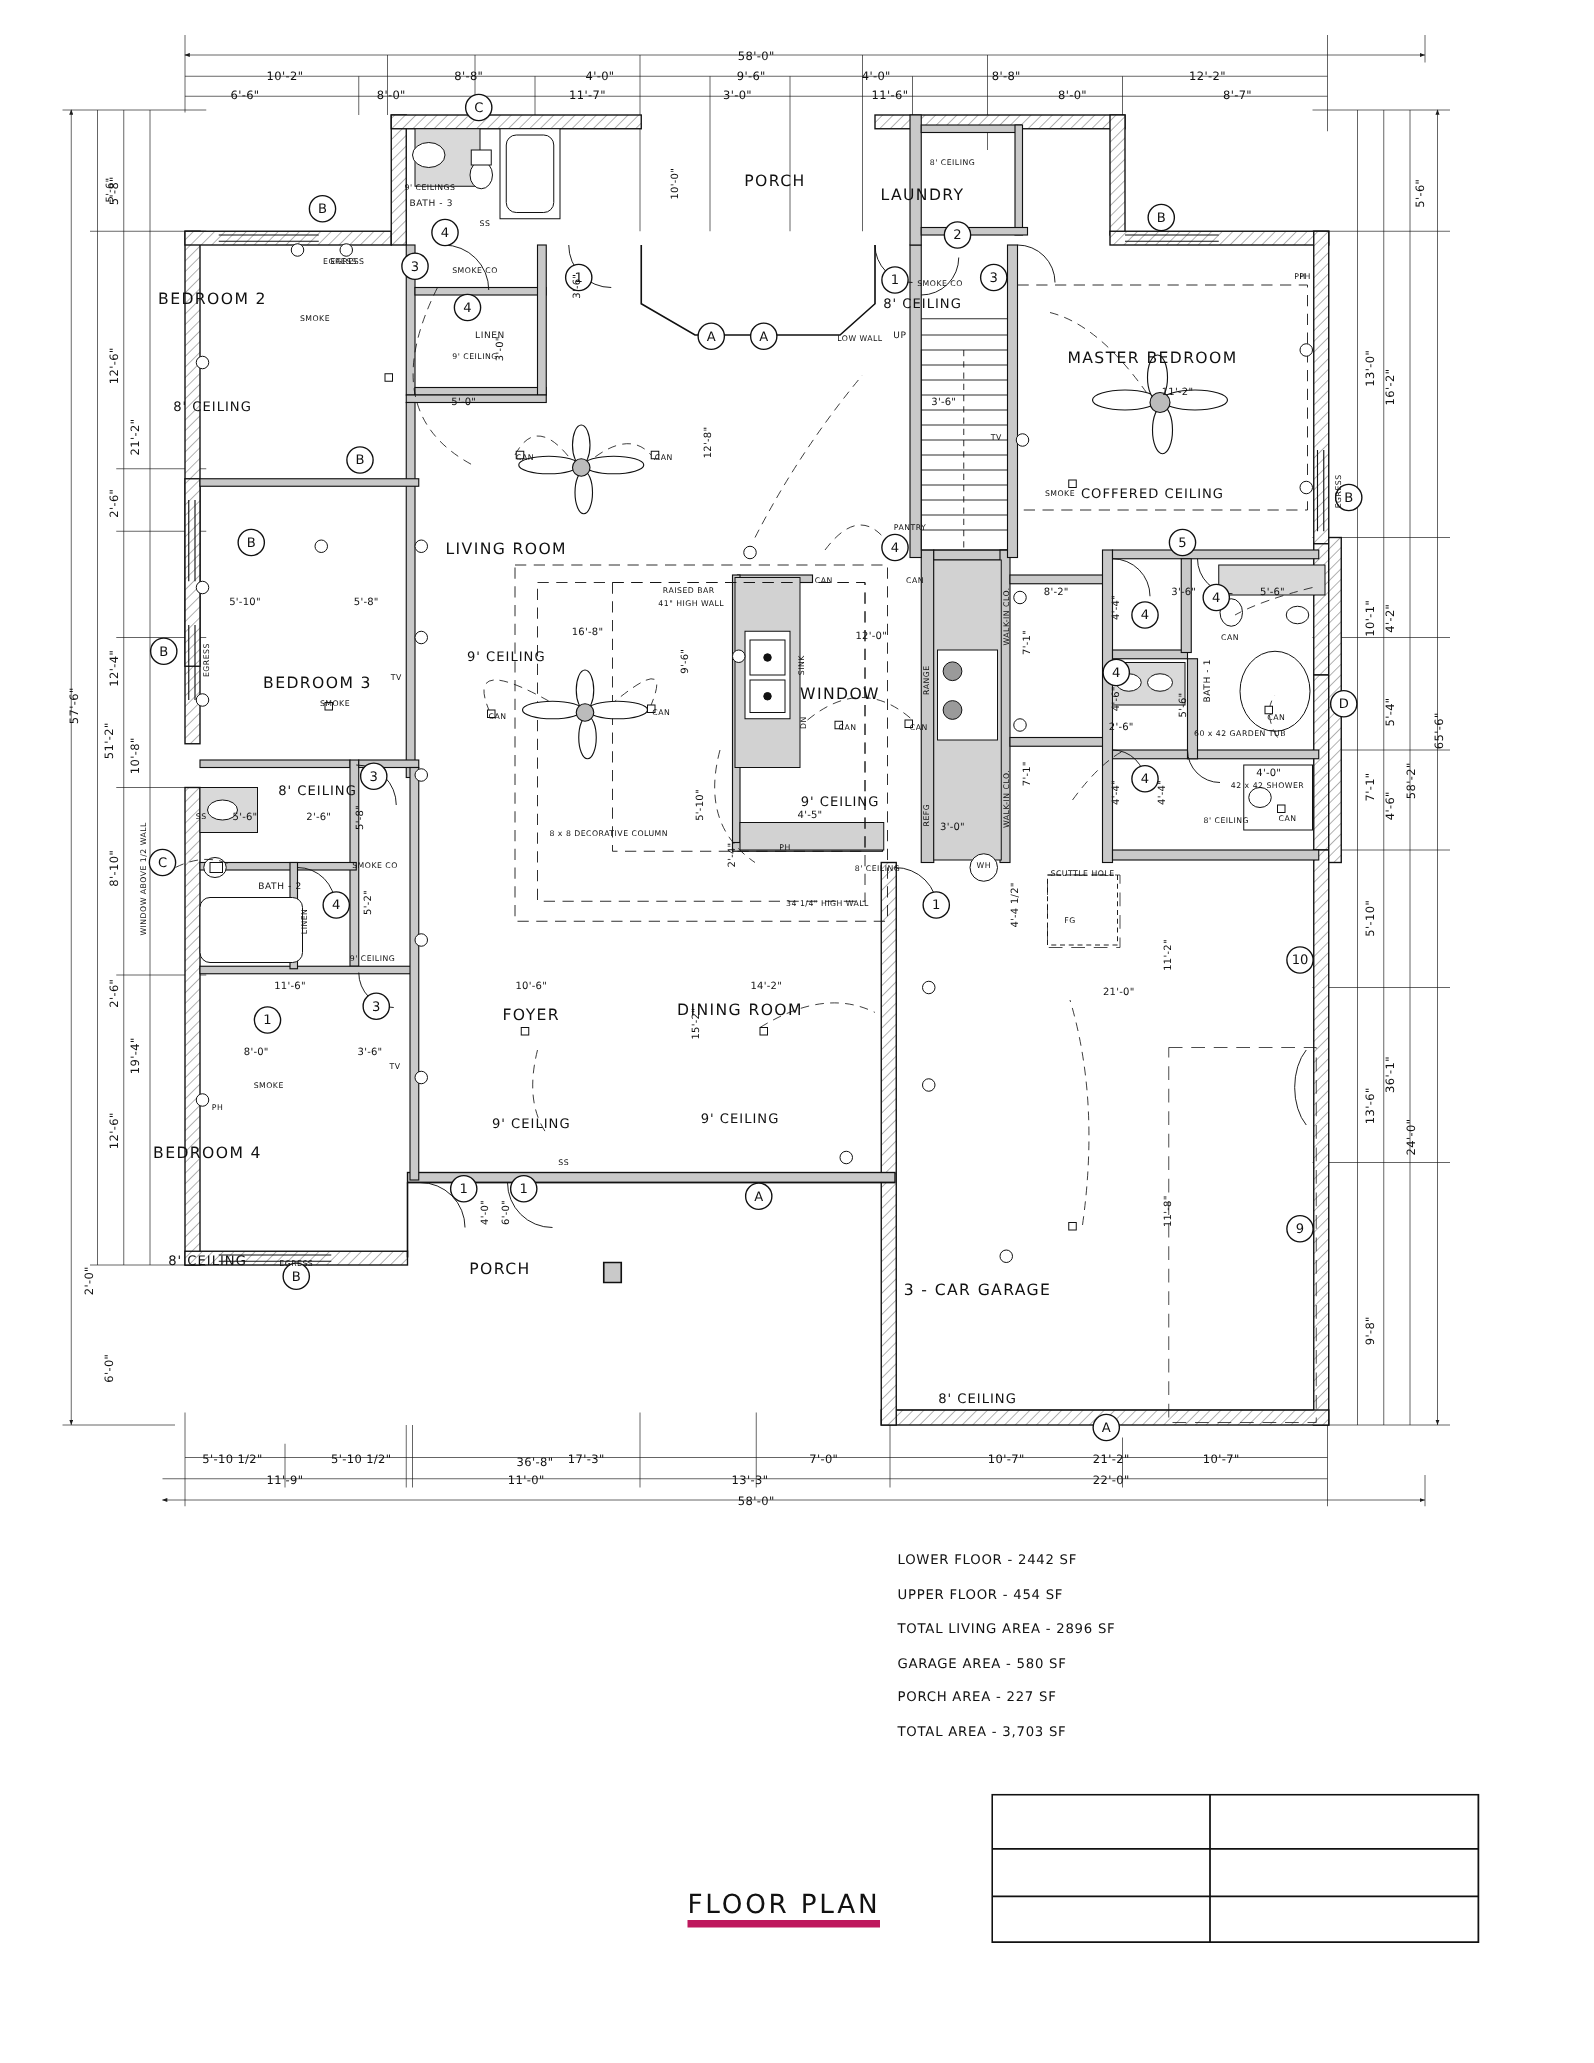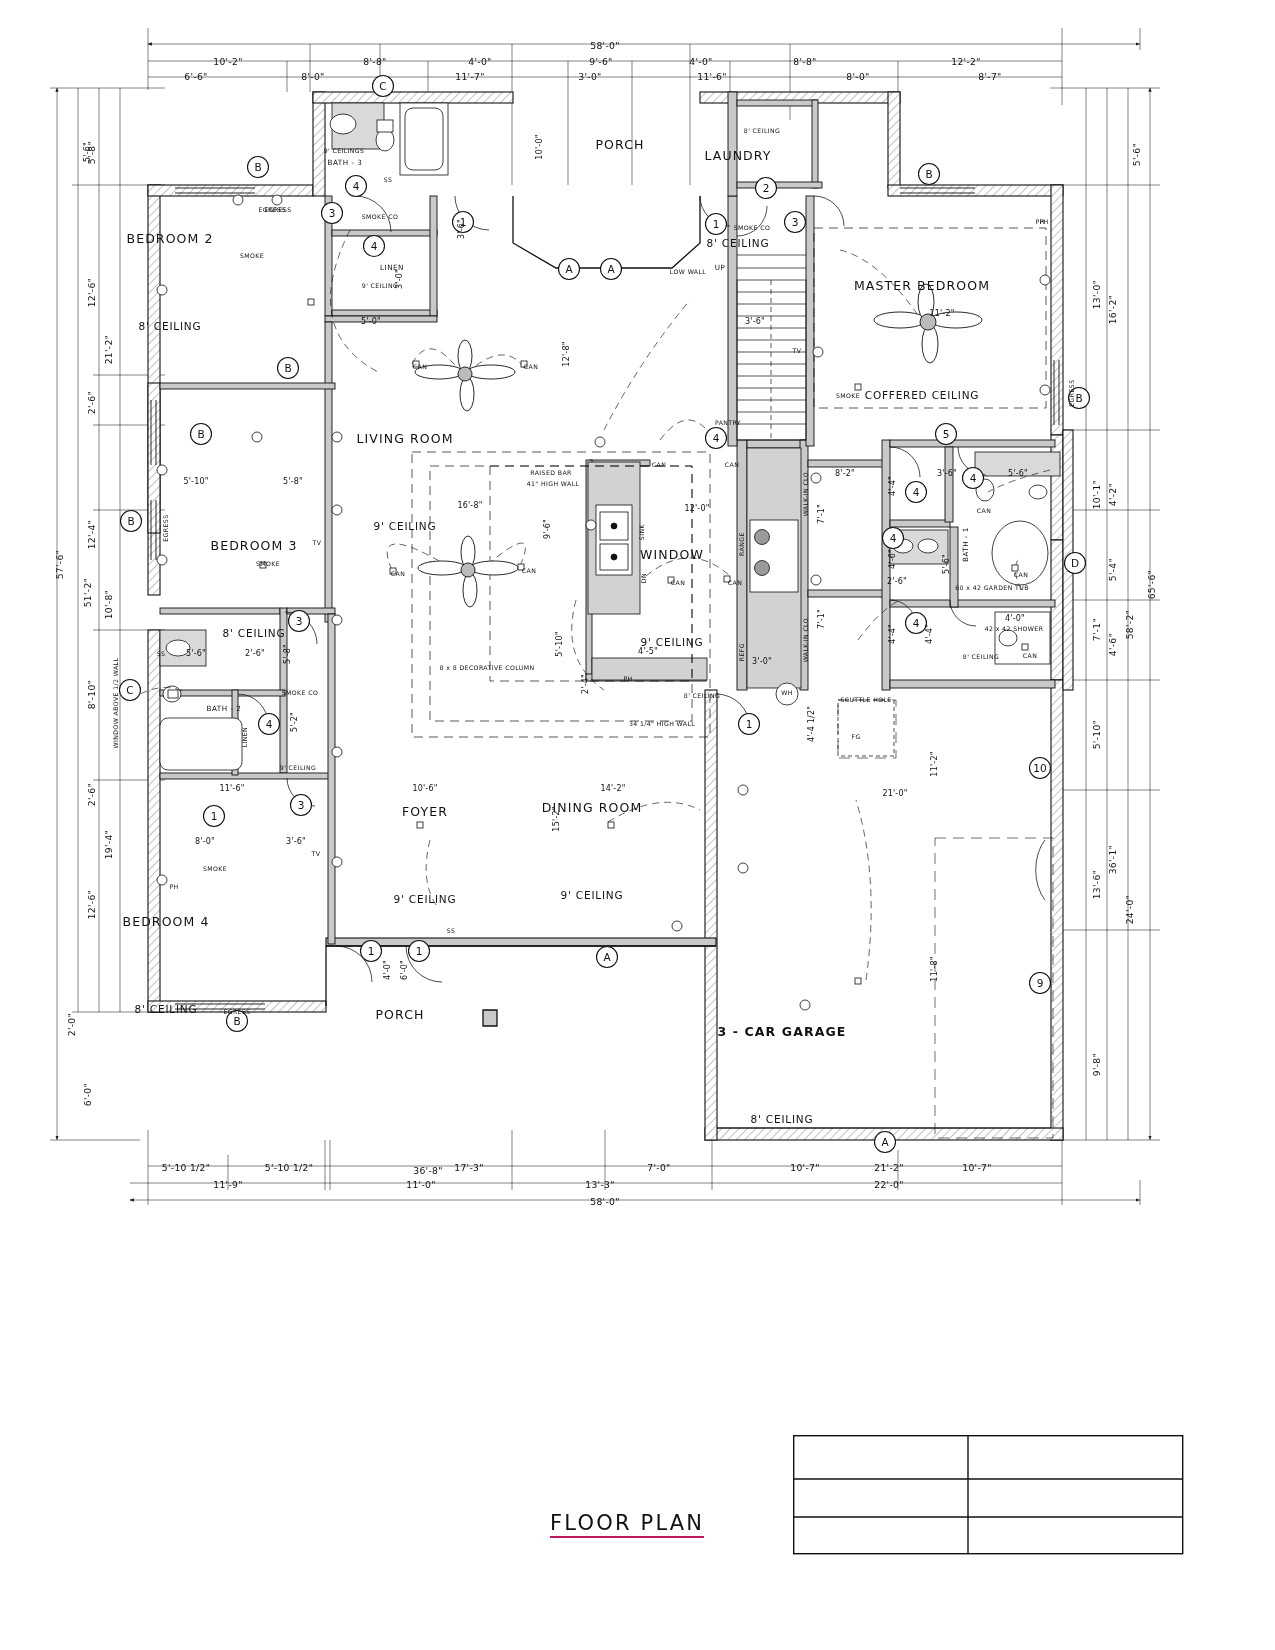--- a/index.html
+++ b/index.html
@@ -13,21 +13,21 @@
   
   .t{position:absolute;white-space:nowrap;line-height:1;}
   .room{font-size:12.5px;letter-spacing:1.1px;}
   .roomsm{font-size:10.5px;letter-spacing:.8px;}
   .tiny{font-size:7.2px;letter-spacing:.5px;}
   .tiny2{font-size:6.2px;letter-spacing:.4px;}
   .dim{font-size:9.2px;letter-spacing:.3px;}
   .dimsm{font-size:8px;letter-spacing:.2px;}
   .area{font-size:10.6px;letter-spacing:.6px;}
   .appl{font-size:20px;line-height:1.22;}
-  .title{font-size:21px;letter-spacing:2.2px;border-bottom:2px solid #be185d;padding-bottom:2px;}
+  .title{font-size:21px;letter-spacing:2.2px;border-bottom:6px solid #be185d;padding-bottom:2px;}
 </style>
 </head>
 <body>
 
 <div id="sheet">
 
   <svg width="1275" height="1650">
     <defs>
       <pattern id="hatch" width="6" height="6" patternTransform="rotate(45)" patternUnits="userSpaceOnUse">
         <rect width="6" height="6" fill="#fff"></rect>
@@ -551,21 +551,21 @@
       <div class="t hand room" style="left: 922px; top: 280px; transform: translateX(-50%);">MASTER BEDROOM</div>
       <div class="t hand roomsm" style="left: 922px; top: 390px; transform: translateX(-50%);">COFFERED CEILING</div>
       <div class="t hand room" style="left: 405px; top: 433px; transform: translateX(-50%);">LIVING ROOM</div>
       <div class="t hand roomsm" style="left: 405px; top: 521px; transform: translateX(-50%);">9' CEILING</div>
       <div class="t hand room" style="left: 672px; top: 549px; transform: translateX(-50%);">WINDOW</div>
       <div class="t hand roomsm" style="left: 672px; top: 637px; transform: translateX(-50%);">9' CEILING</div>
       <div class="t hand room" style="left: 425px; top: 806px; transform: translateX(-50%);">FOYER</div>
       <div class="t hand roomsm" style="left: 425px; top: 894px; transform: translateX(-50%);">9' CEILING</div>
       <div class="t hand room" style="left: 592px; top: 802px; transform: translateX(-50%);">DINING ROOM</div>
       <div class="t hand roomsm" style="left: 592px; top: 890px; transform: translateX(-50%);">9' CEILING</div>
-      <div class="t hand room" style="left: 782px; top: 1026px; transform: translateX(-50%); font-weight: bold;">3 - CAR GARAGE</div>
+      <div class="t hand room" style="left: 782px; top: 1026px; transform: translateX(-50%);">3 - CAR GARAGE</div>
       <div class="t hand roomsm" style="left: 782px; top: 1114px; transform: translateX(-50%);">8' CEILING</div>
       <div class="t hand room" style="left: 738px; top: 150px; transform: translateX(-50%);">LAUNDRY</div>
       <div class="t hand roomsm" style="left: 738px; top: 238px; transform: translateX(-50%);">8' CEILING</div>
       <div class="t hand room" style="left: 620px; top: 139px; transform: translateX(-50%);">PORCH</div>
       <div class="t hand room" style="left: 400px; top: 1009px; transform: translateX(-50%);">PORCH</div>
     </div>
   <div id="dims-layer">
       <div class="t hand dim" style="left: 605px; top: 41px; transform: translateX(-50%);">58'-0"</div>
       <div class="t hand dim" style="left: 228px; top: 57px; transform: translateX(-50%);">10'-2"</div>
       <div class="t hand dim" style="left: 375px; top: 57px; transform: translateX(-50%);">8'-8"</div>
@@ -729,20 +729,28 @@
       <div class="t hand tiny2" style="left: 300px; top: 690px; transform: translateX(-50%);">SMOKE CO</div>
       <div class="t hand tiny2" style="left: 161px; top: 651px; transform: translateX(-50%);">SS</div>
       <div class="t hand tiny2" style="left: 451px; top: 928px; transform: translateX(-50%);">SS</div>
       <div class="t hand tiny2" style="left: 298px; top: 765px; transform: translateX(-50%);">9' CEILING</div>
       <div class="t hand tiny2" style="left: 116px; top: 700px; transform: translateX(-50%) rotate(-90deg);">WINDOW ABOVE 1/2 WALL</div>
       <div class="t hand tiny2" style="left: 984px; top: 508px; transform: translateX(-50%);">CAN</div>
       <div class="t hand tiny2" style="left: 1040px; top: 219px; transform: translateX(-50%);">PH</div>
     </div>
 
 
+  <div class="t hand" style="left:718px;top:1243px;">
+    <div class="area" style="margin-bottom:17px">LOWER FLOOR - 2442 SF</div>
+    <div class="area" style="margin-bottom:17px">UPPER FLOOR - 454 SF</div>
+    <div class="area" style="margin-bottom:17px">TOTAL LIVING AREA - 2896 SF</div>
+    <div class="area" style="margin-bottom:17px">GARAGE AREA - 580 SF</div>
+    <div class="area" style="margin-bottom:17px">PORCH AREA - 227 SF</div>
+    <div class="area">TOTAL AREA - 3,703 SF</div>
+  </div>
 
   <div class="t hand title" style="left:550px;top:1513px;">FLOOR PLAN</div>
 
   <svg width="420" height="120" style="position:absolute;left:793px;top:1435px;">
     <g stroke="#111" stroke-width="1.4" fill="none">
       <rect x="0.7" y="0.7" width="389" height="118"></rect>
       <line x1="0.7" y1="44" x2="389.7" y2="44"></line>
       <line x1="0.7" y1="82" x2="389.7" y2="82"></line>
       <line x1="175" y1="0.7" x2="175" y2="118.7"></line>
     </g>

